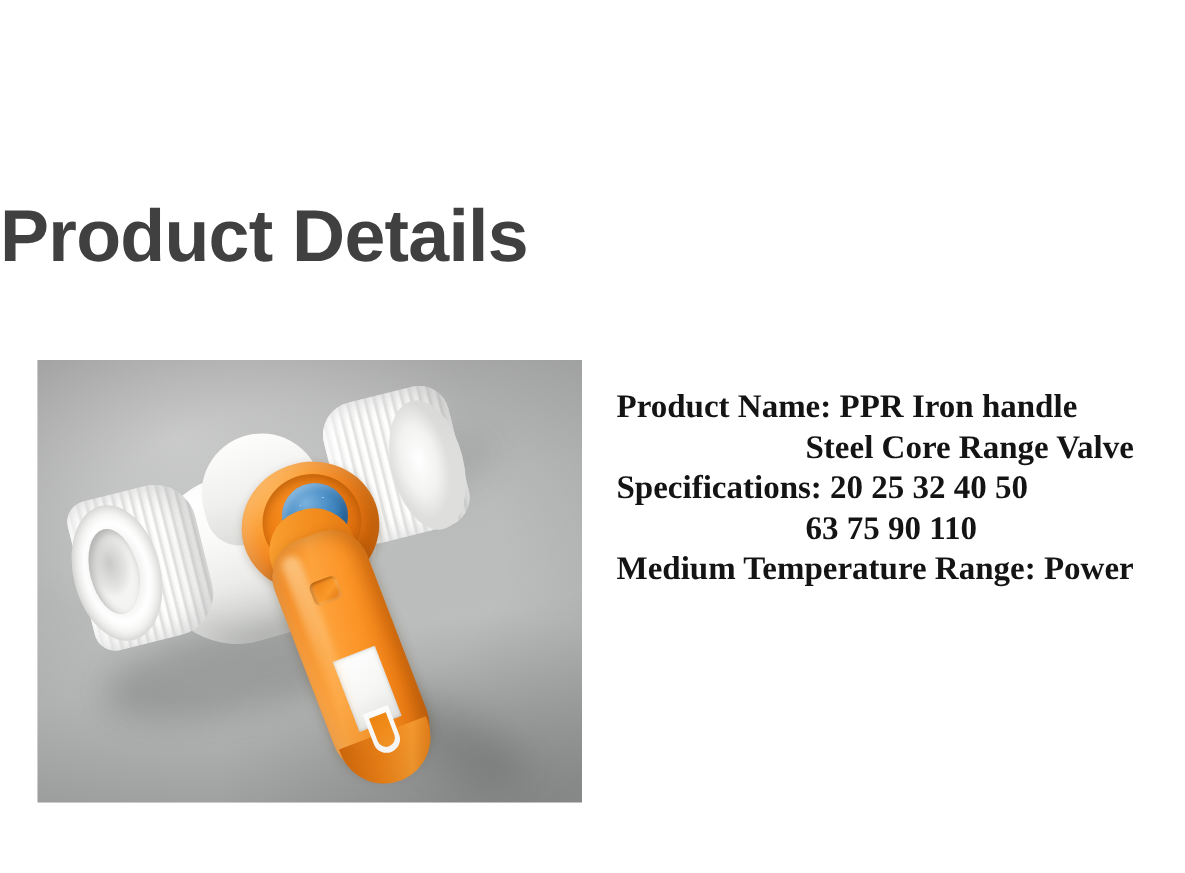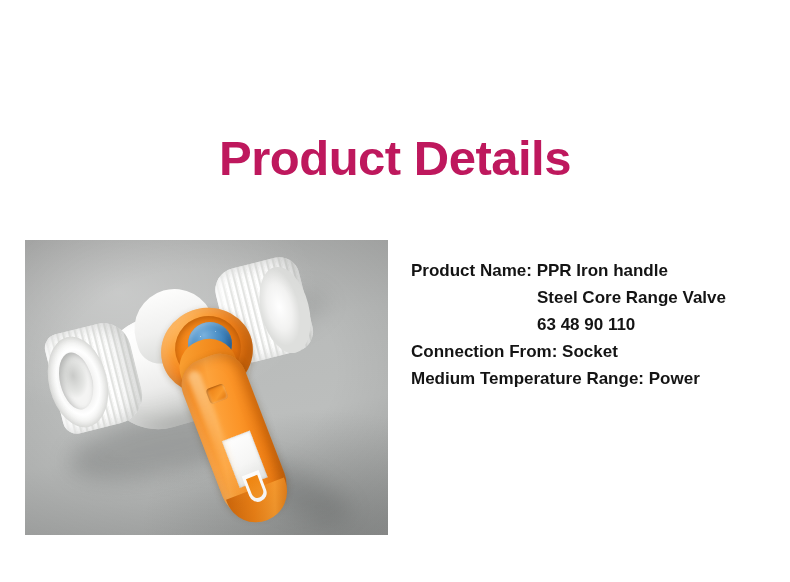--- a/index.html
+++ b/index.html
@@ -15,27 +15,27 @@
     font-family: "Liberation Sans", sans-serif;
     -webkit-font-smoothing: antialiased;
   }
 
   
   #page-title {
     position: absolute;
     left: 0;
     top: 130px;
     width: 790px;
-    text-align: center;
+    text-align: left;
     font-family: "Liberation Sans", sans-serif;
     font-weight: bold;
     font-size: 49px;
     line-height: 56px;
     letter-spacing: -0.5px;
-    color: #be185d;
+    color: #404040;
     white-space: nowrap;
   }
 
   
   #product-photo {
     position: absolute;
     left: 25px;
     top: 240px;
     width: 363px;
     height: 295px;
@@ -294,23 +294,23 @@
   }
 
   
   #spec-list {
     position: absolute;
     left: 411px;
     top: 257px;
     width: 372px;
   }
   .spec-line {
-    font-family: Liberation Sans, sans-serif;
+    font-family: Liberation Serif, serif;
     font-weight: bold;
-    font-size: 17px;
+    font-size: 22px;
     line-height: 27px;
     color: #141414;
     white-space: nowrap;
   }
   .spec-line.indented {
     padding-left: 126px;
   }
 </style>
 </head>
 <body style="background-color: rgb(255, 255, 255);">
@@ -356,16 +356,16 @@
     </div>
 
   </div>
 
   <div id="photo-vignette"></div>
 </div>
 
 <div id="spec-list">
     <div class="spec-line">Product Name: PPR Iron handle</div>
     <div class="spec-line indented">Steel Core Range Valve</div>
-    <div class="spec-line indented">63 48 90 110</div>
-    <div class="spec-line">Connection From: Socket</div>
+    <div class="spec-line">Specifications: 20 25 32 40 50</div>
+    <div class="spec-line indented">63 75 90 110</div>
     <div class="spec-line">Medium Temperature Range: Power</div>
   </div>
 
 </body></html>

